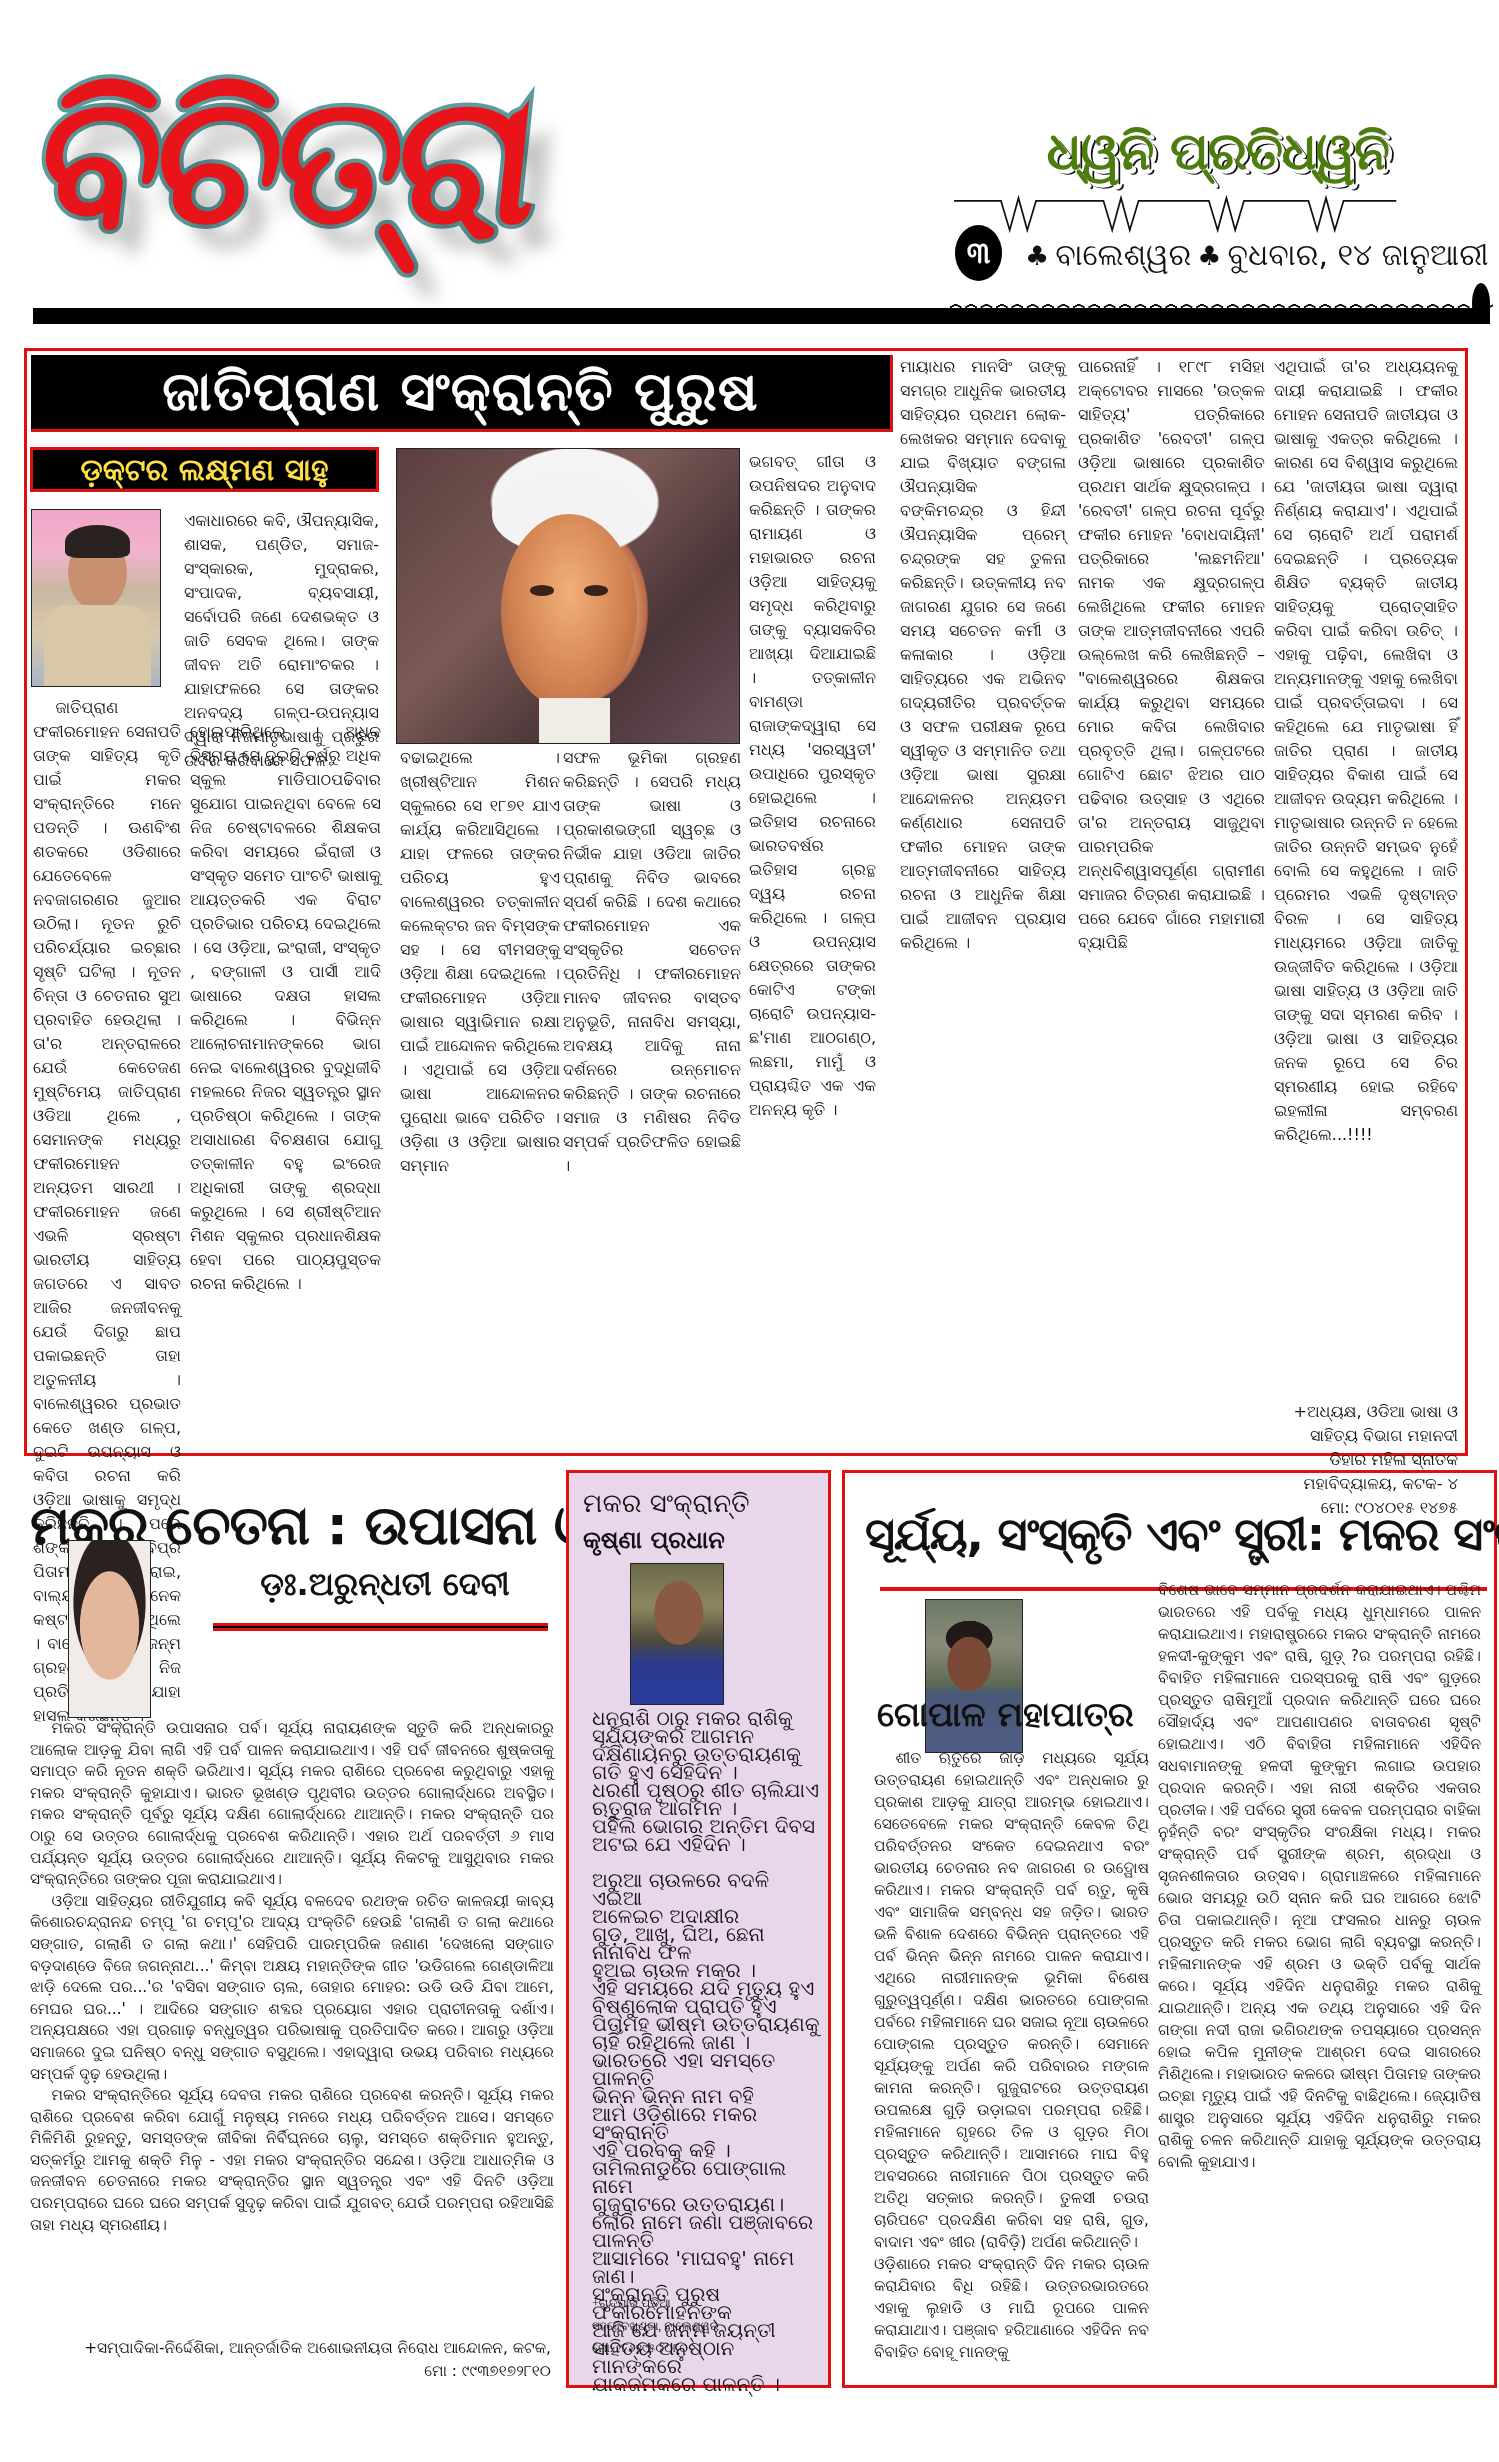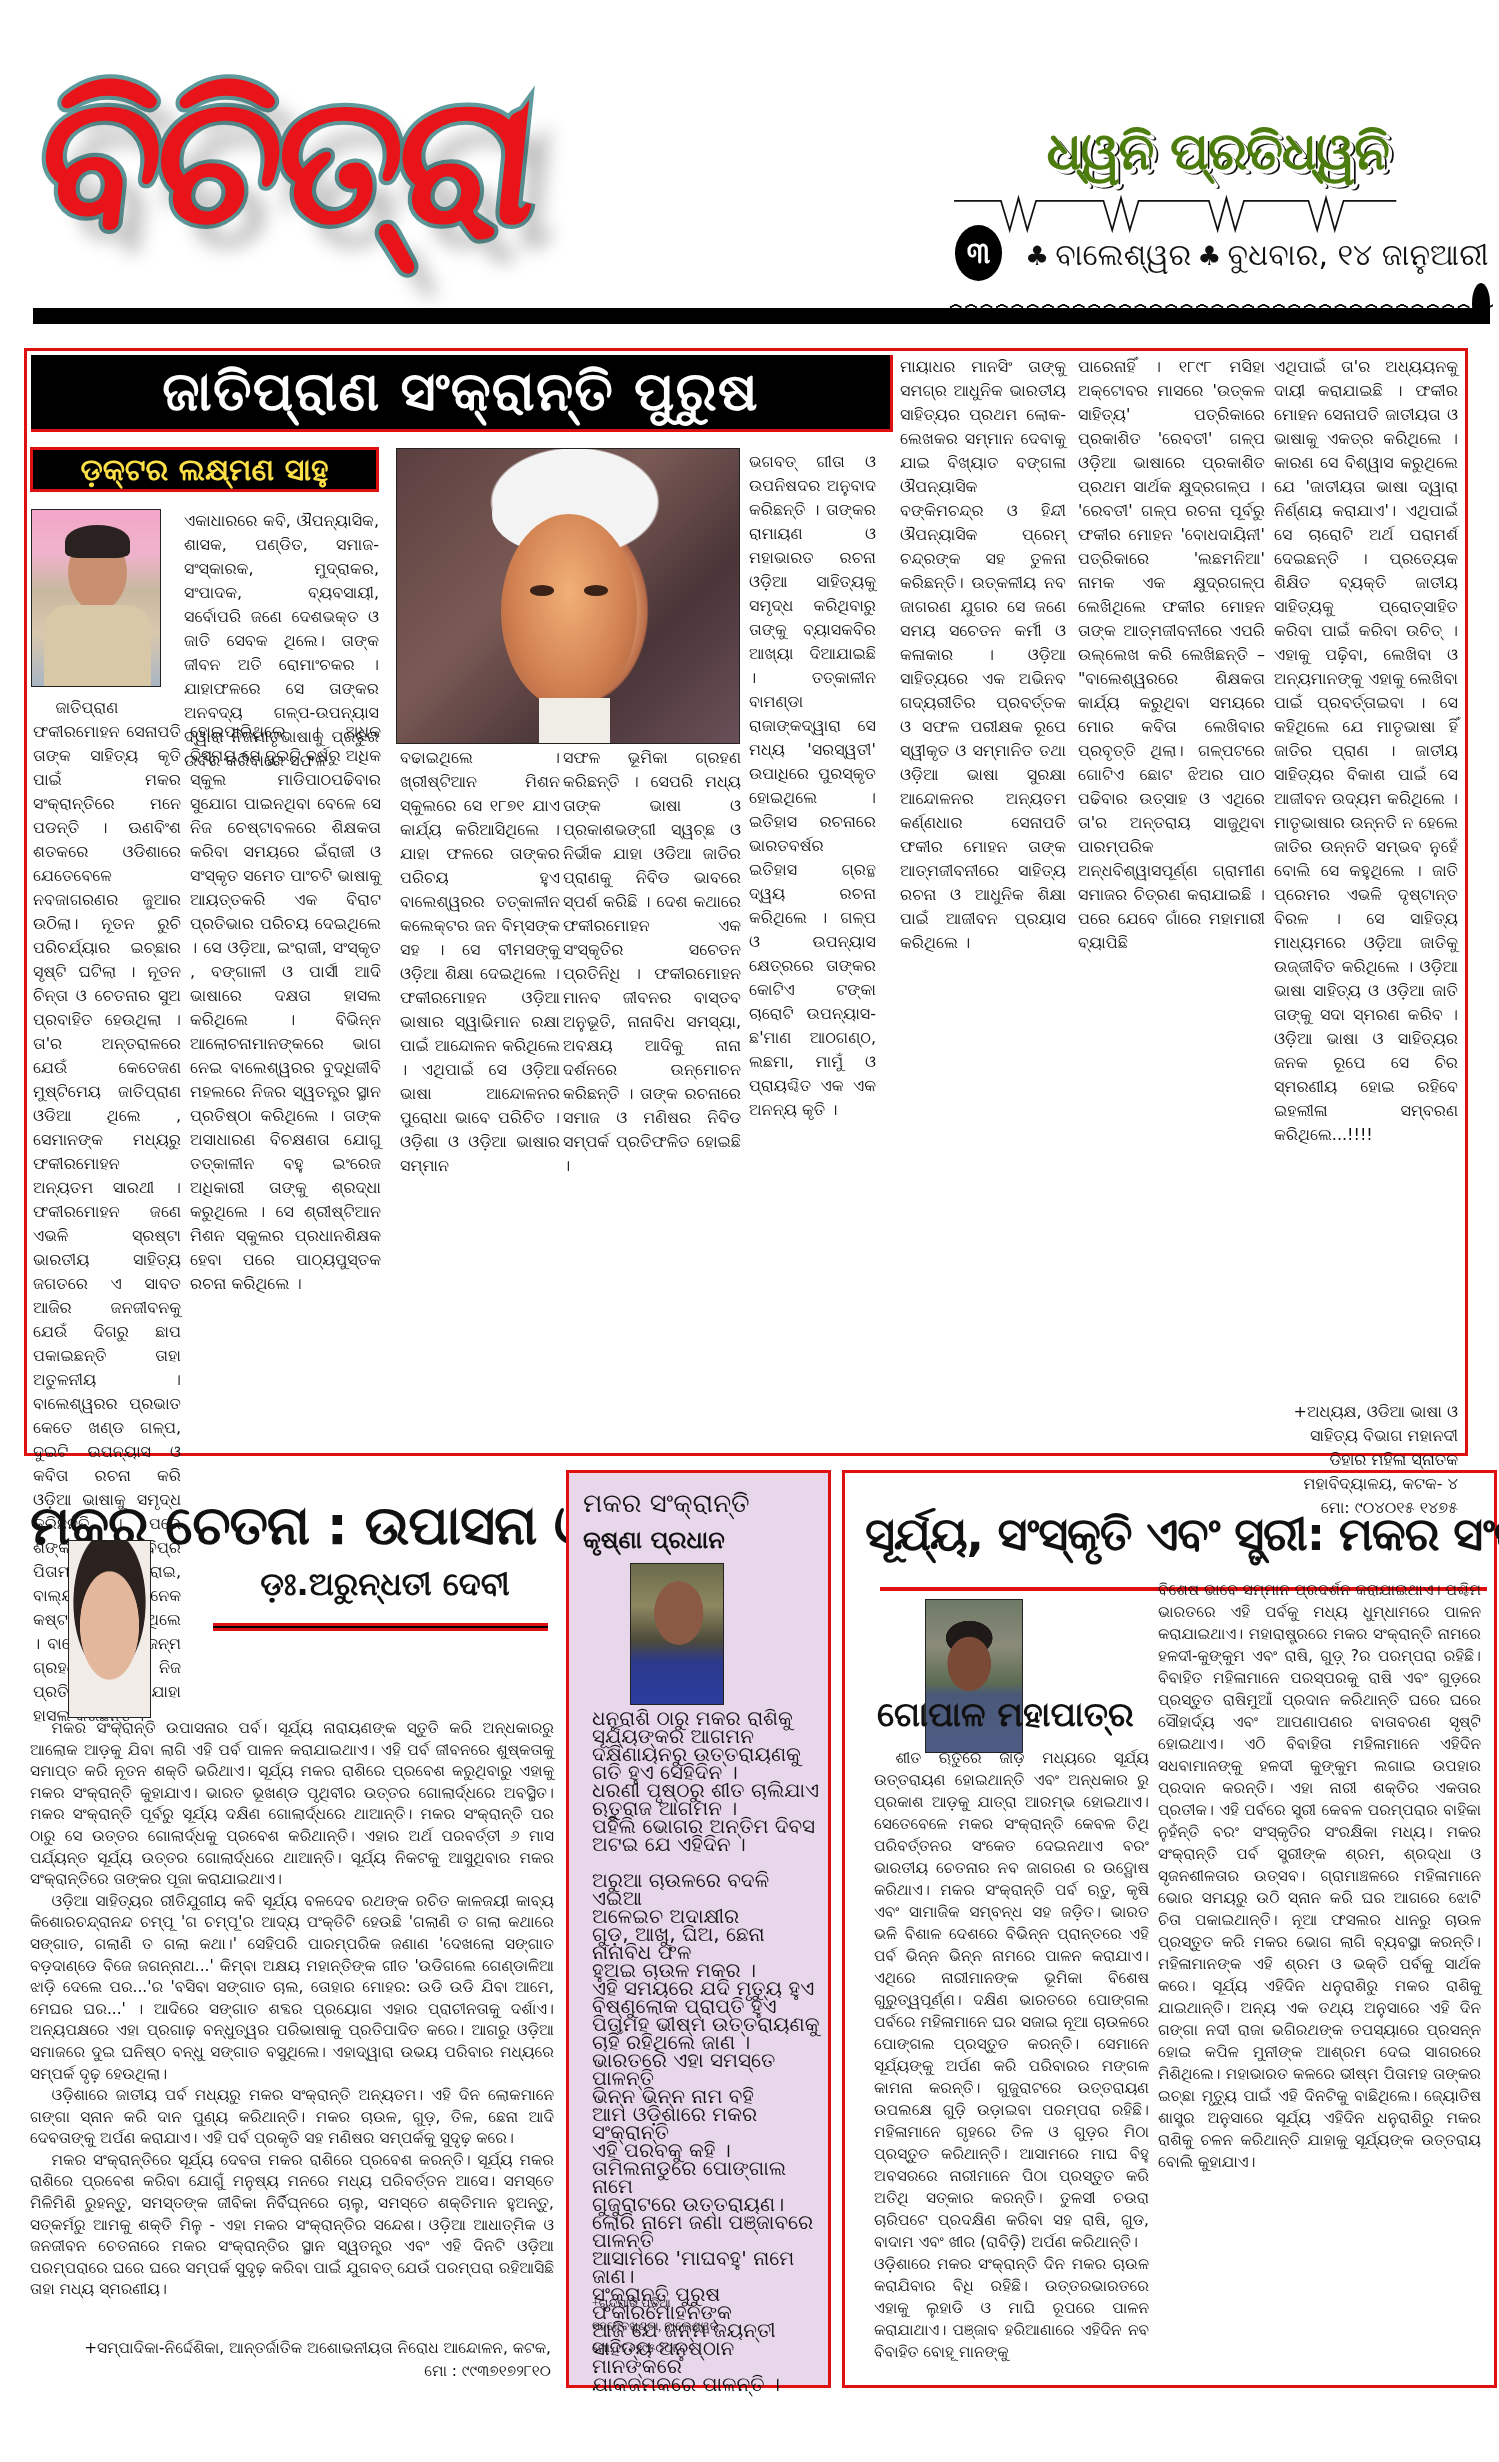--- a/index.html
+++ b/index.html
@@ -123,21 +123,20 @@
   <div>ମୋ: ୯୦୪୦୧୫ ୧୪୭୫</div>
 </div>
 
 <div id="art2-title" class="abs">ମକର ଚେତନା : ଉପାସନା ଓ ସତ୍କର୍ମ</div>
 <div id="art2-photo" class="abs photo"></div>
 <div id="art2-byline" class="abs">ଡ଼ଃ.ଅରୁନ୍ଧତୀ ଦେବୀ</div>
 <div id="art2-rule" class="abs"></div>
 <div class="col" style="left:30px;top:1718px;width:524px;font-size:15.4px;line-height:21.6px;">
   <p>ମକର ସଂକ୍ରାନ୍ତି ଉପାସନାର ପର୍ବ। ସୂର୍ଯ୍ୟ ନାରାୟଣଙ୍କ ସ୍ତୁତି କରି ଅନ୍ଧକାରରୁ ଆଲୋକ ଆଡ଼କୁ ଯିବା ଲାଗି ଏହି ପର୍ବ ପାଳନ କରାଯାଇଥାଏ। ଏହି ପର୍ବ ଜୀବନରେ ଶୁଷ୍କତାକୁ ସମାପ୍ତ କରି ନୂତନ ଶକ୍ତି ଭରିଥାଏ। ସୂର୍ଯ୍ୟ ମକର ରାଶିରେ ପ୍ରବେଶ କରୁଥିବାରୁ ଏହାକୁ ମକର ସଂକ୍ରାନ୍ତି କୁହାଯାଏ। ଭାରତ ଭୂଖଣ୍ଡ ପୃଥିବୀର ଉତ୍ତର ଗୋଲାର୍ଦ୍ଧରେ ଅବସ୍ଥିତ। ମକର ସଂକ୍ରାନ୍ତି ପୂର୍ବରୁ ସୂର୍ଯ୍ୟ ଦକ୍ଷିଣ ଗୋଲାର୍ଦ୍ଧରେ ଥାଆନ୍ତି। ମକର ସଂକ୍ରାନ୍ତି ପର ଠାରୁ ସେ ଉତ୍ତର ଗୋଲାର୍ଦ୍ଧକୁ ପ୍ରବେଶ କରିଥାନ୍ତି। ଏହାର ଅର୍ଥ ପରବର୍ତ୍ତୀ ୬ ମାସ ପର୍ଯ୍ୟନ୍ତ ସୂର୍ଯ୍ୟ ଉତ୍ତର ଗୋଲାର୍ଦ୍ଧରେ ଥାଆନ୍ତି। ସୂର୍ଯ୍ୟ ନିକଟକୁ ଆସୁଥିବାର ମକର ସଂକ୍ରାନ୍ତିରେ ତାଙ୍କର ପୂଜା କରାଯାଇଥାଏ।</p>
   <p>ଓଡ଼ିଆ ସାହିତ୍ୟର ରୀତିଯୁଗୀୟ କବି ସୂର୍ଯ୍ୟ ବଳଦେବ ରଥଙ୍କ ରଚିତ କାଳଜୟୀ କାବ୍ୟ କିଶୋରଚନ୍ଦ୍ରାନନ୍ଦ ଚମ୍ପୂ 'ଗ ଚମ୍ପୂ'ର ଆଦ୍ୟ ପଂକ୍ତିଟି ହେଉଛି 'ଗଲାଣି ତ ଗଲା କଥାରେ ସଙ୍ଗାତ, ଗଲାଣି ତ ଗଲା କଥା।' ସେହିପରି ପାରମ୍ପରିକ ଜଣାଣ 'ଦେଖଲୋ ସଙ୍ଗାତ ବଡ଼ଦାଣ୍ଡେ ବିଜେ ଜଗନ୍ନାଥ...' କିମ୍ବା ଅକ୍ଷୟ ମହାନ୍ତିଙ୍କ ଗୀତ 'ଉଡିଗଲେ ଗେଣ୍ଡାଳିଆ ଝାଡ଼ି ଦେଲେ ପର...'ର 'ବସିବା ସଙ୍ଗାତ ଚାଲ, ତୋହାର ମୋହର: ଉଡି ଉଡି ଯିବା ଆମେ, ମେଘର ଘର...' । ଆଦିରେ ସଙ୍ଗାତ ଶବ୍ଦର ପ୍ରୟୋଗ ଏହାର ପ୍ରାଚୀନତାକୁ ଦର୍ଶାଏ। ଅନ୍ୟପକ୍ଷରେ ଏହା ପ୍ରଗାଢ଼ ବନ୍ଧୁତ୍ୱର ପରିଭାଷାକୁ ପ୍ରତିପାଦିତ କରେ। ଆଗରୁ ଓଡ଼ିଆ ସମାଜରେ ଦୁଇ ଘନିଷ୍ଠ ବନ୍ଧୁ ସଙ୍ଗାତ ବସୁଥିଲେ। ଏହାଦ୍ୱାରା ଉଭୟ ପରିବାର ମଧ୍ୟରେ ସମ୍ପର୍କ ଦୃଢ଼ ହେଉଥିଲା।</p>
-  <p>ଓଡ଼ିଶାରେ ଜାତୀୟ ପର୍ବ ମଧ୍ୟରୁ ମକର ସଂକ୍ରାନ୍ତି ଅନ୍ୟତମ। ଏହି ଦିନ ଲୋକମାନେ ଗଙ୍ଗା ସ୍ନାନ କରି ଦାନ ପୁଣ୍ୟ କରିଥାନ୍ତି। ମକର ଚାଉଳ, ଗୁଡ଼, ତିଳ, ଛେନା ଆଦି ଦେବତାଙ୍କୁ ଅର୍ପଣ କରାଯାଏ। ଏହି ପର୍ବ ପ୍ରକୃତି ସହ ମଣିଷର ସମ୍ପର୍କକୁ ସୁଦୃଢ଼ କରେ।</p>
   <p>ମକର ସଂକ୍ରାନ୍ତିରେ ସୂର୍ଯ୍ୟ ଦେବତା ମକର ରାଶିରେ ପ୍ରବେଶ କରନ୍ତି। ସୂର୍ଯ୍ୟ ମକର ରାଶିରେ ପ୍ରବେଶ କରିବା ଯୋଗୁଁ ମନୁଷ୍ୟ ମନରେ ମଧ୍ୟ ପରିବର୍ତ୍ତନ ଆସେ। ସମସ୍ତେ ମିଳିମିଶି ରୁହନ୍ତୁ, ସମସ୍ତଙ୍କ ଜୀବିକା ନିର୍ବିଘ୍ନରେ ଚାଲୁ, ସମସ୍ତେ ଶକ୍ତିମାନ ହୁଅନ୍ତୁ, ସତ୍କର୍ମରୁ ଆମକୁ ଶକ୍ତି ମିଳୁ - ଏହା ମକର ସଂକ୍ରାନ୍ତିର ସନ୍ଦେଶ। ଓଡ଼ିଆ ଆଧାତ୍ମିକ ଓ ଜନଜୀବନ ଚେତନାରେ ମକର ସଂକ୍ରାନ୍ତିର ସ୍ଥାନ ସ୍ୱତନ୍ତ୍ର ଏବଂ ଏହି ଦିନଟି ଓଡ଼ିଆ ପରମ୍ପରାରେ ଘରେ ଘରେ ସମ୍ପର୍କ ସୁଦୃଢ଼ କରିବା ପାଇଁ ଯୁଗବତ୍ ଯେଉଁ ପରମ୍ପରା ରହିଆସିଛି ତାହା ମଧ୍ୟ ସ୍ମରଣୀୟ।</p>
 </div>
 <div class="author-foot" style="left:30px;top:2337px;width:521px;font-size:15.4px;line-height:22.5px;">
   <div>+ସମ୍ପାଦିକା-ନିର୍ଦ୍ଦେଶିକା, ଆନ୍ତର୍ଜାତିକ ଅଶୋଭନୀୟତା ନିରୋଧ ଆନ୍ଦୋଳନ, କଟକ,</div>
   <div>ମୋ : ୯୯୩୭୧୭୨୮୧୦</div>
 </div>
 
 <div id="poem-box" class="abs"></div>
 <div id="poem-title" class="abs">ମକର ସଂକ୍ରାନ୍ତି</div>
 <div id="poem-author" class="abs">କୃଷ୍ଣା ପ୍ରଧାନ</div>

